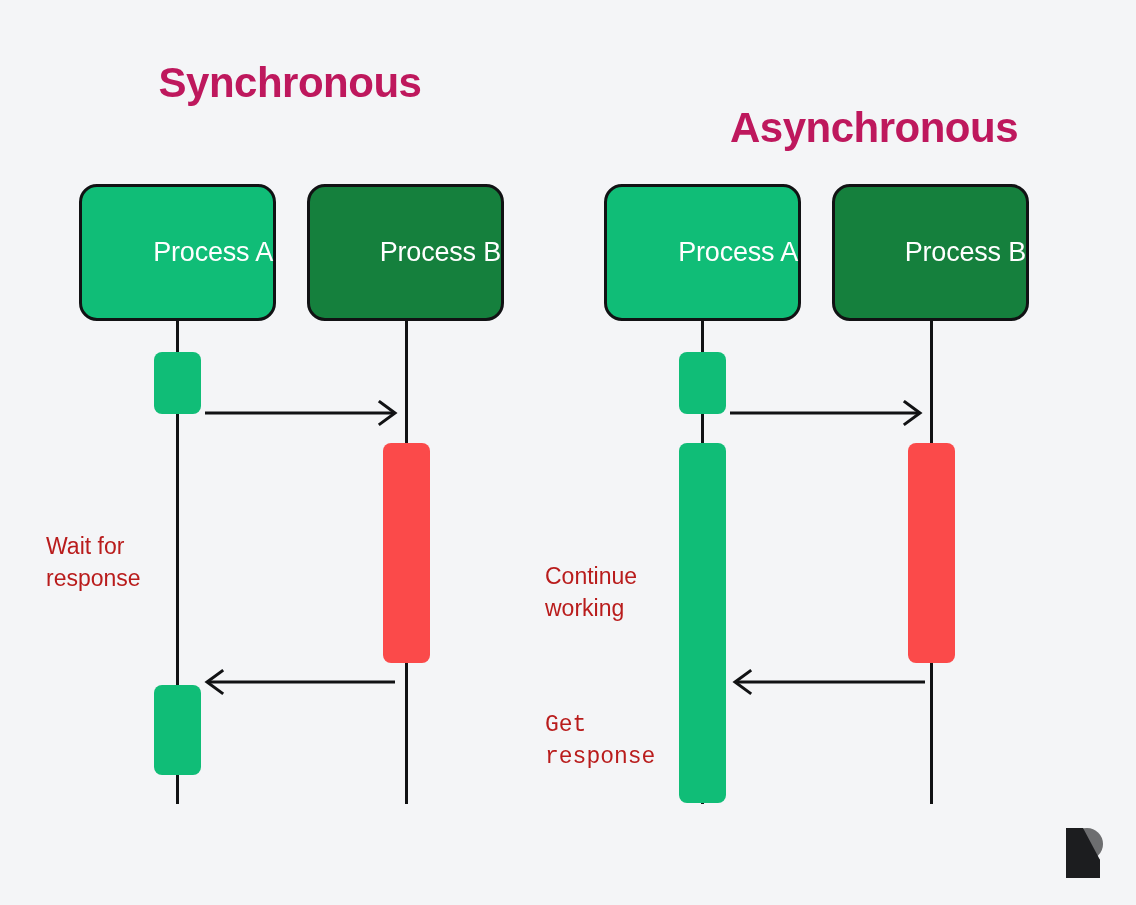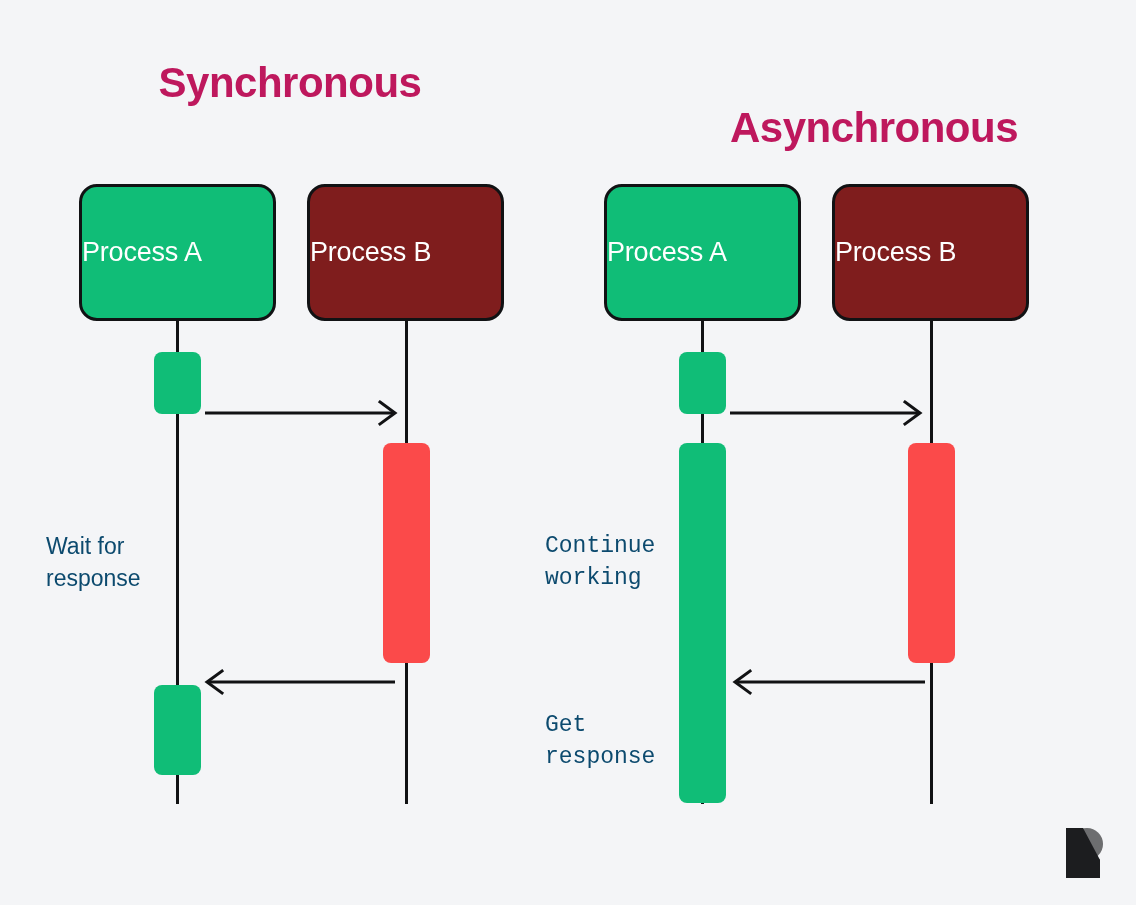--- a/index.html
+++ b/index.html
@@ -45,24 +45,24 @@
   
   .process-box {
     position: absolute;
     width: 197px;
     height: 137px;
     border: 3px solid #111214;
     border-radius: 18px;
     box-sizing: border-box;
     display: flex;
     align-items: center;
-    justify-content: flex-start;
+    justify-content: flex-end;
   }
   .process-box.green { background: #10bd77; }
-  .process-box.red   { background: #7f1d1d; }
+  .process-box.red   { background: #15803d; }
   .process-label {
     font-size: 27px;
     color: #ffffff;
     font-weight: normal;
     letter-spacing: -0.2px;
     white-space: nowrap;
   }
 
   
   .activation {
@@ -78,21 +78,21 @@
     position: absolute;
     height: 30px;
   }
   .message svg { display: block; overflow: visible; }
 
   
   .note {
     position: absolute;
     font-size: 23px;
     line-height: 32px;
-    color: #0c4a6e;
+    color: #b91c1c;
     white-space: pre-line;
   }
 
   
   #logo {
     position: absolute;
     left: 1062px;
     top: 827px;
     width: 42px;
     height: 52px;
@@ -165,21 +165,21 @@
     </svg>
   </div>
 
   <div class="message" style="left:733px; top:667px; width:195px;">
     <svg width="195" height="30" viewBox="0 0 195 30">
       <path d="M192 15 H4" stroke="#111214" stroke-width="3" fill="none"></path>
       <path d="M17 4 L2 15 L17 26" stroke="#111214" stroke-width="3" fill="none" stroke-linecap="square" stroke-linejoin="miter"></path>
     </svg>
   </div>
 
-  <div class="note" style="left:545px; top:530px; width:140px;font-family:Liberation Mono, monospace;">Continue
+  <div class="note" style="left:545px; top:560px; width:140px;">Continue
 working</div>
 
   <div class="note" style="left:545px; top:709px; width:140px;font-family:Liberation Mono, monospace;">Get
 response</div>
 
   <div id="logo">
     <svg width="42" height="52" viewBox="0 0 42 52">
       <circle cx="25" cy="17" r="16" fill="#6d6e70"></circle>
       <path d="M4 1 H21 L38 33 V51 H4 Z" fill="#1c1d1f"></path>
       <path d="M4 1 L38 33 V51 H4 Z" fill="#1c1d1f"></path>

